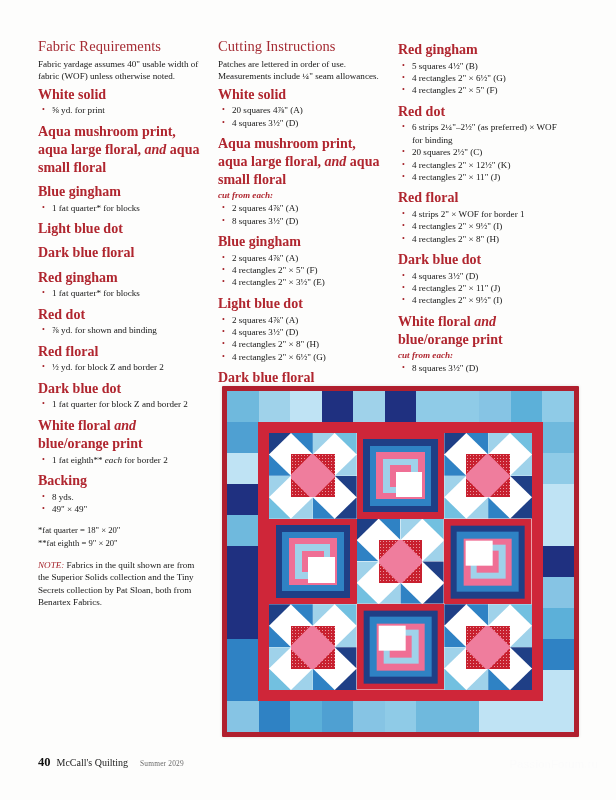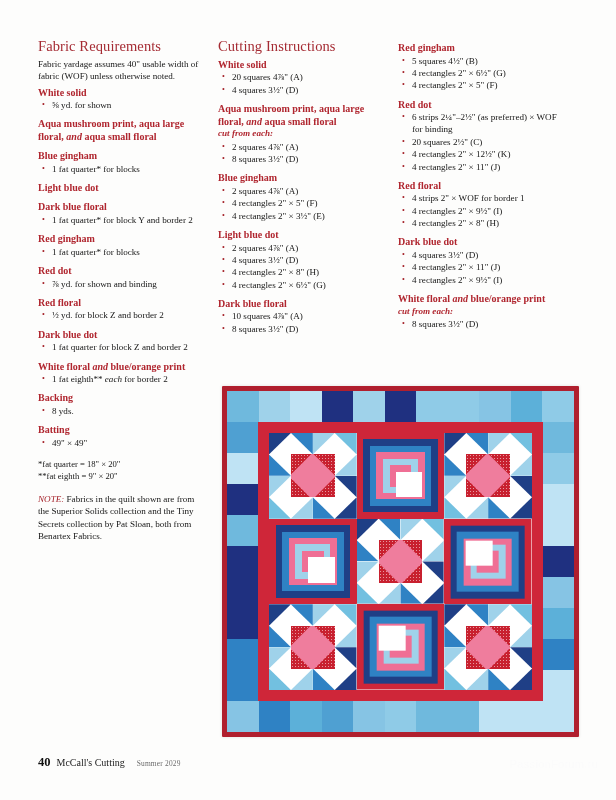--- a/index.html
+++ b/index.html
@@ -40,21 +40,21 @@
     line-height:1.15;
     font-weight:400;
   }
   .intro{
     font-size:9.1px;
     line-height:1.37;
     margin:0 0 2px 0;
     color:#161616;
   }
   .fab-head{
-    font-size:10px;
+    font-size:14px;
     font-weight:bold;
     color:#b0262f;
     margin:6px 0 0.5px 0;
     line-height:1.3;
   }
   .fab-head.first{margin-top:3px;}
   .fab-head em{font-style:italic;font-weight:bold;}
   .cut-sub{
     font-size:9.1px;
     font-style:italic;
@@ -221,32 +221,29 @@
 <div class="page">
 
   <div class="cols">
 
     <div class="col" id="col1">
       <h2 class="sec-title">Fabric Requirements</h2>
       <p class="intro">Fabric yardage assumes 40" usable width of fabric (WOF) unless otherwise noted.</p>
       <div id="c1groups">
           <div class="fab-head first">White solid</div>
           <ul class="items">
-            <li>⅝ yd. for shown</li>
+            <li>⅝ yd. for print</li>
           </ul>
           <div class="fab-head">Aqua mushroom print, aqua large floral, <em>and</em> aqua small floral</div>
           <div class="fab-head">Blue gingham</div>
           <ul class="items">
             <li>1 fat quarter* for blocks</li>
           </ul>
           <div class="fab-head">Light blue dot</div>
           <div class="fab-head">Dark blue floral</div>
-          <ul class="items">
-            <li>1 fat quarter* for block Y and border 2</li>
-          </ul>
           <div class="fab-head">Red gingham</div>
           <ul class="items">
             <li>1 fat quarter* for blocks</li>
           </ul>
           <div class="fab-head">Red dot</div>
           <ul class="items">
             <li>⅞ yd. for shown and binding</li>
           </ul>
           <div class="fab-head">Red floral</div>
           <ul class="items">
@@ -257,34 +254,34 @@
             <li>1 fat quarter for block Z and border 2</li>
           </ul>
           <div class="fab-head">White floral <em>and</em> blue/orange print</div>
           <ul class="items">
             <li>1 fat eighth** <em>each</em> for border 2</li>
           </ul>
           <div class="fab-head">Backing</div>
           <ul class="items">
             <li>8 yds.</li>
           </ul>
-          <div class="fab-head">Batting</div>
           <ul class="items">
             <li>49" × 49"</li>
           </ul>
         </div>
       <div class="notes">
         <div>*fat quarter = 18" × 20"</div>
         <div>**fat eighth = 9" × 20"</div>
       </div>
       <p class="notepara"><span class="lbl">NOTE:</span><span> Fabrics in the quilt shown are from the Superior Solids collection and the Tiny Secrets collection by Pat Sloan, both from Benartex Fabrics.</span></p>
     </div>
 
     <div class="col" id="col2">
       <h2 class="sec-title">Cutting Instructions</h2>
+      <p class="intro">Patches are lettered in order of use. Measurements include ¼" seam allowances.</p>
       <div id="c2groups">
           <div class="fab-head first">White solid</div>
           <ul class="items">
             <li>20 squares 4⅞" (A)</li>
             <li>4 squares 3½" (D)</li>
           </ul>
           <div class="fab-head">Aqua mushroom print, aqua large floral, <em>and</em> aqua small floral</div>
           <div class="cut-sub">cut from each:</div>
           <ul class="items">
             <li>2 squares 4⅞" (A)</li>
@@ -764,17 +761,17 @@
               <div class="sq-center tex-dots"></div>
               <div class="sq-diamond tex-gingham" style="background: rgb(239, 125, 157);"></div>
             </div>
           </div>
         </div>
     </div>
   </div>
 
   <div class="footer">
     <span class="pgnum">40</span>
-    <span class="pubname">McCall's Cutting</span>
+    <span class="pubname">McCall's Quilting</span>
     <span class="issue">Summer 2029</span>
   </div>
   <div class="watermark">PassionForum.ru</div>
 </div>
 
 </body></html>

